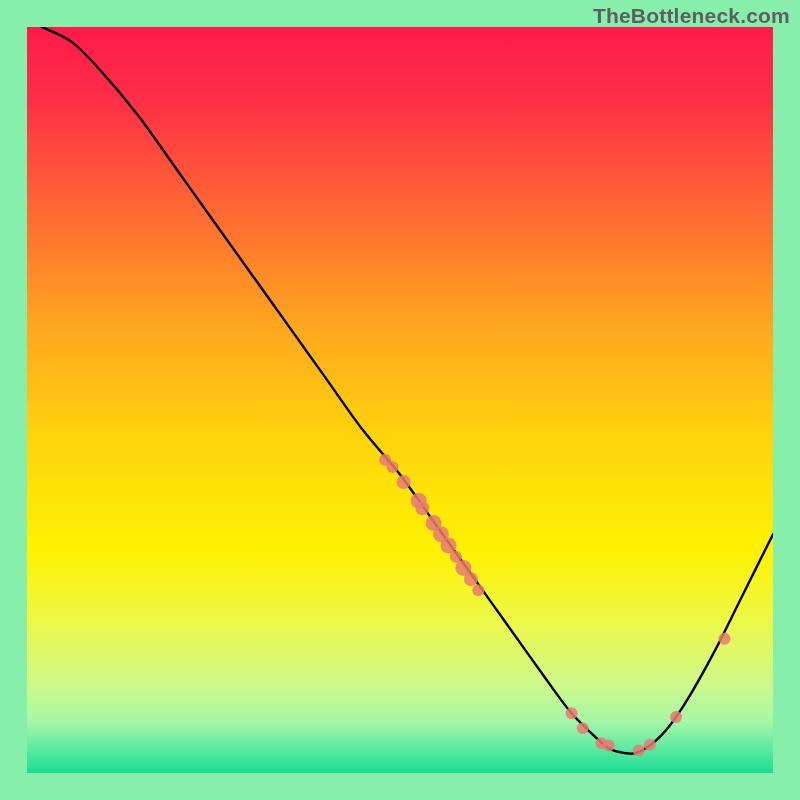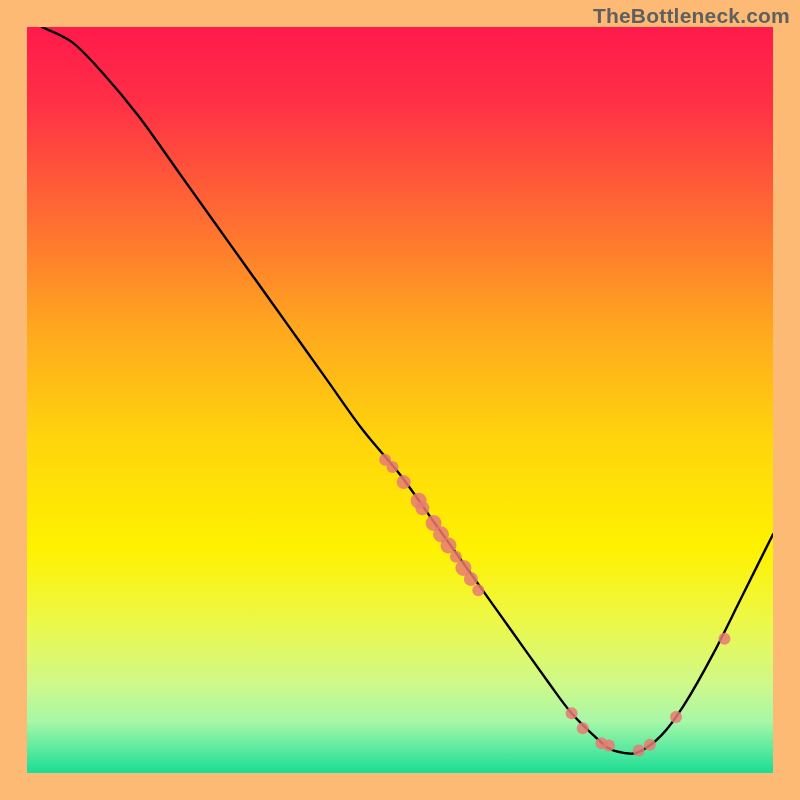--- a/index.html
+++ b/index.html
@@ -7,21 +7,21 @@
     padding: 0;
     width: 800px;
     height: 800px;
     background: #000;
     overflow: hidden;
   }
   .frame {
     position: relative;
     width: 800px;
     height: 800px;
-    background: #fdba74;
+    background: #86efac;
   }
   .watermark {
     position: absolute;
     top: 4px;
     right: 10px;
     color: #5f5f5f;
     font-family: Arial, Helvetica, sans-serif;
     font-size: 21px;
     font-weight: 600;
     letter-spacing: 0.2px;

